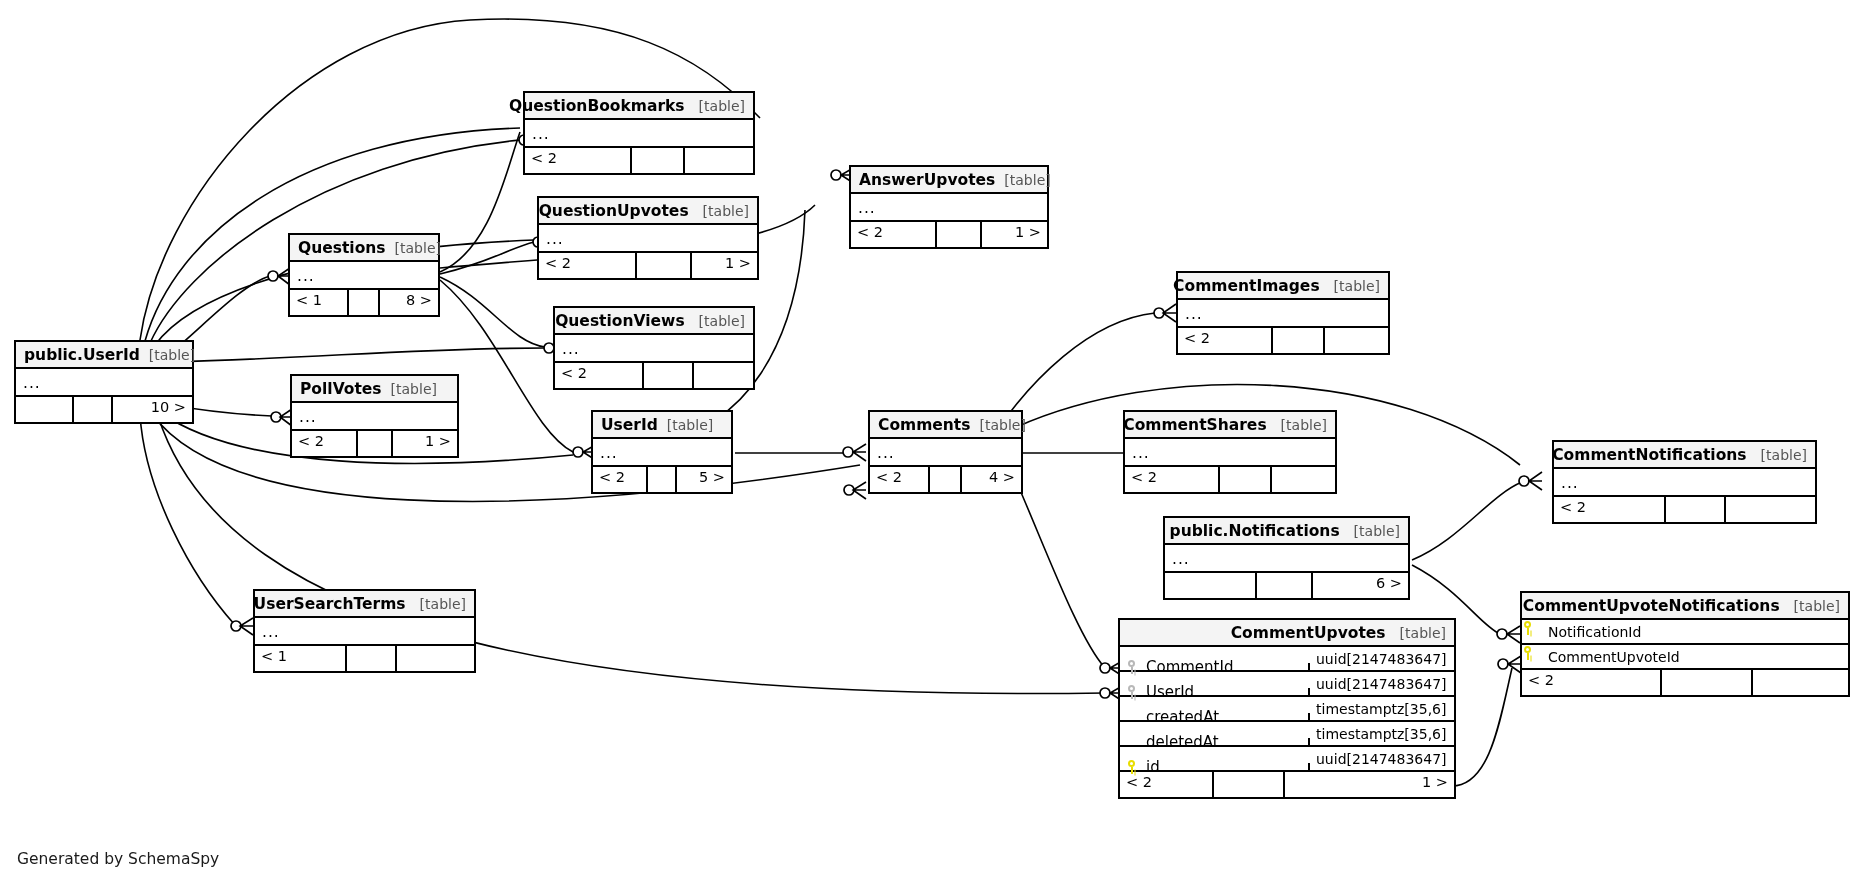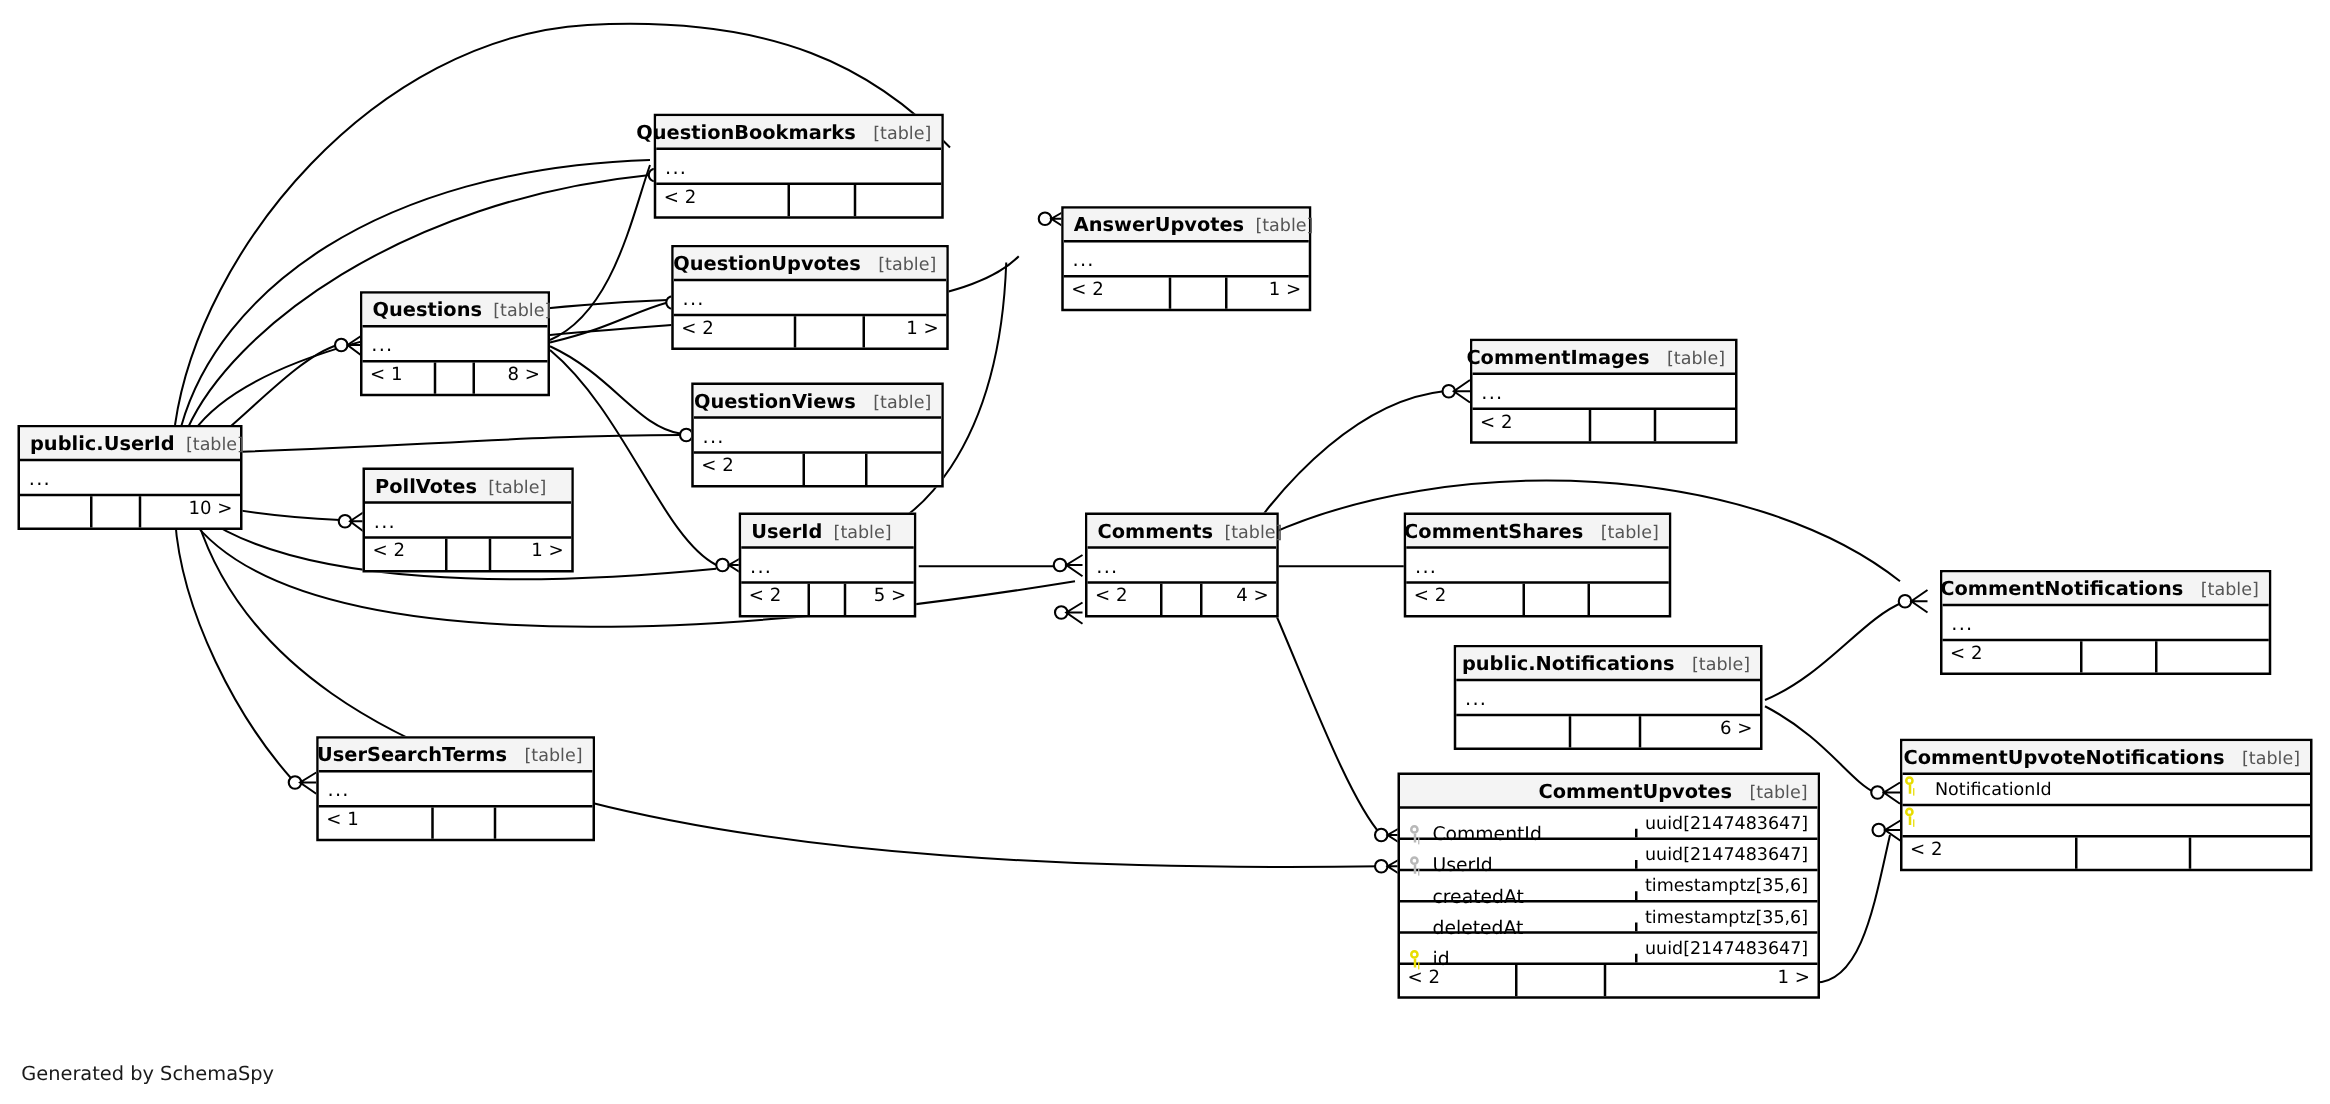--- a/index.html
+++ b/index.html
@@ -404,21 +404,21 @@
       <span class="ttag">[table]</span>
     </div>
     <div class="tbl-ellipsis">...</div>
     <div class="tbl-footer">
       <div class="fcell left" style="width:38%"></div>
       <div class="fcell" style="width:23%"></div>
       <div class="fcell right" style="width:39%">6 &gt;</div>
     </div>
   </div>
 
-  <div class="table-node" style="left:1552px; top:440px; width:265px;margin-top:16px;">
+  <div class="table-node" style="left:1552px; top:440px; width:265px;">
     <div class="tbl-title spread">
       <span class="tname">CommentNotifications</span>
       <span class="ttag">[table]</span>
     </div>
     <div class="tbl-ellipsis">...</div>
     <div class="tbl-footer">
       <div class="fcell left" style="width:43%">&lt; 2</div>
       <div class="fcell" style="width:23%"></div>
       <div class="fcell right" style="width:34%"></div>
     </div>
@@ -441,20 +441,21 @@
     <div class="tbl-title spread">
       <span class="tname">CommentUpvoteNotifications</span>
       <span class="ttag">[table]</span>
     </div>
     <div class="col-row">
       <span class="key-icon pk"></span>
       <span class="ctype">NotificationId</span>
     </div>
     <div class="col-row">
       <span class="key-icon pk"></span>
+      <span class="ctype">CommentUpvoteId</span>
     </div>
     <div class="tbl-footer">
       <div class="fcell left" style="width:43%">&lt; 2</div>
       <div class="fcell" style="width:28%"></div>
       <div class="fcell right" style="width:29%"></div>
     </div>
   </div>
 
   <div class="table-node" style="left:1118px; top:618px; width:338px;">
     <div class="tbl-title spread">

